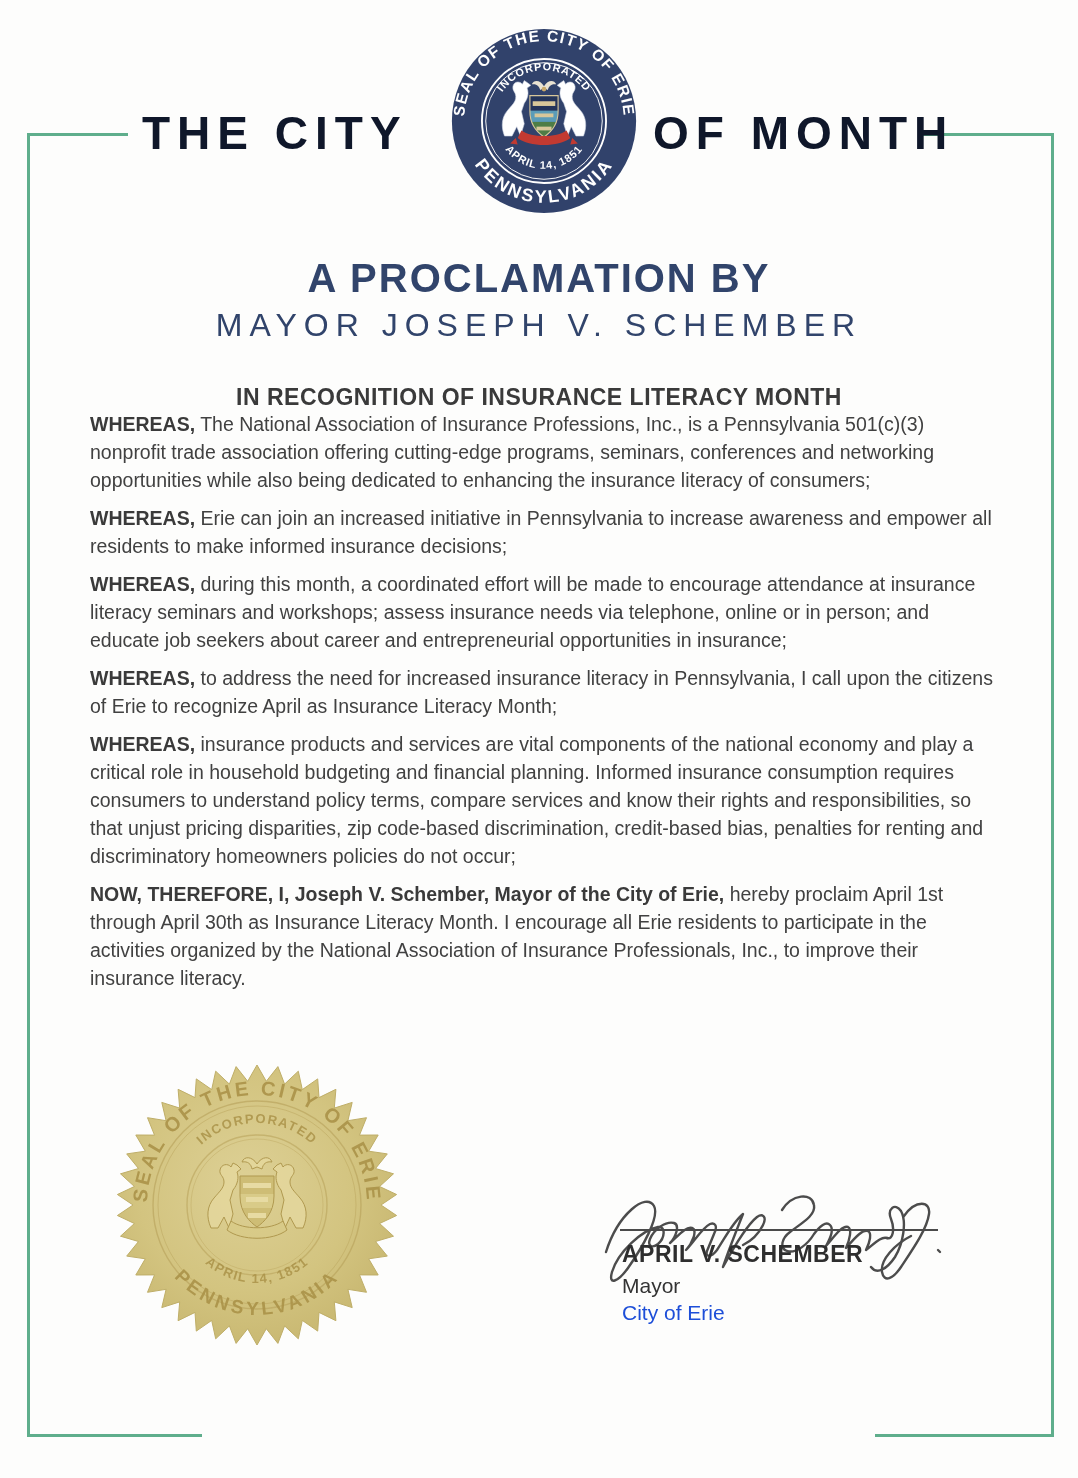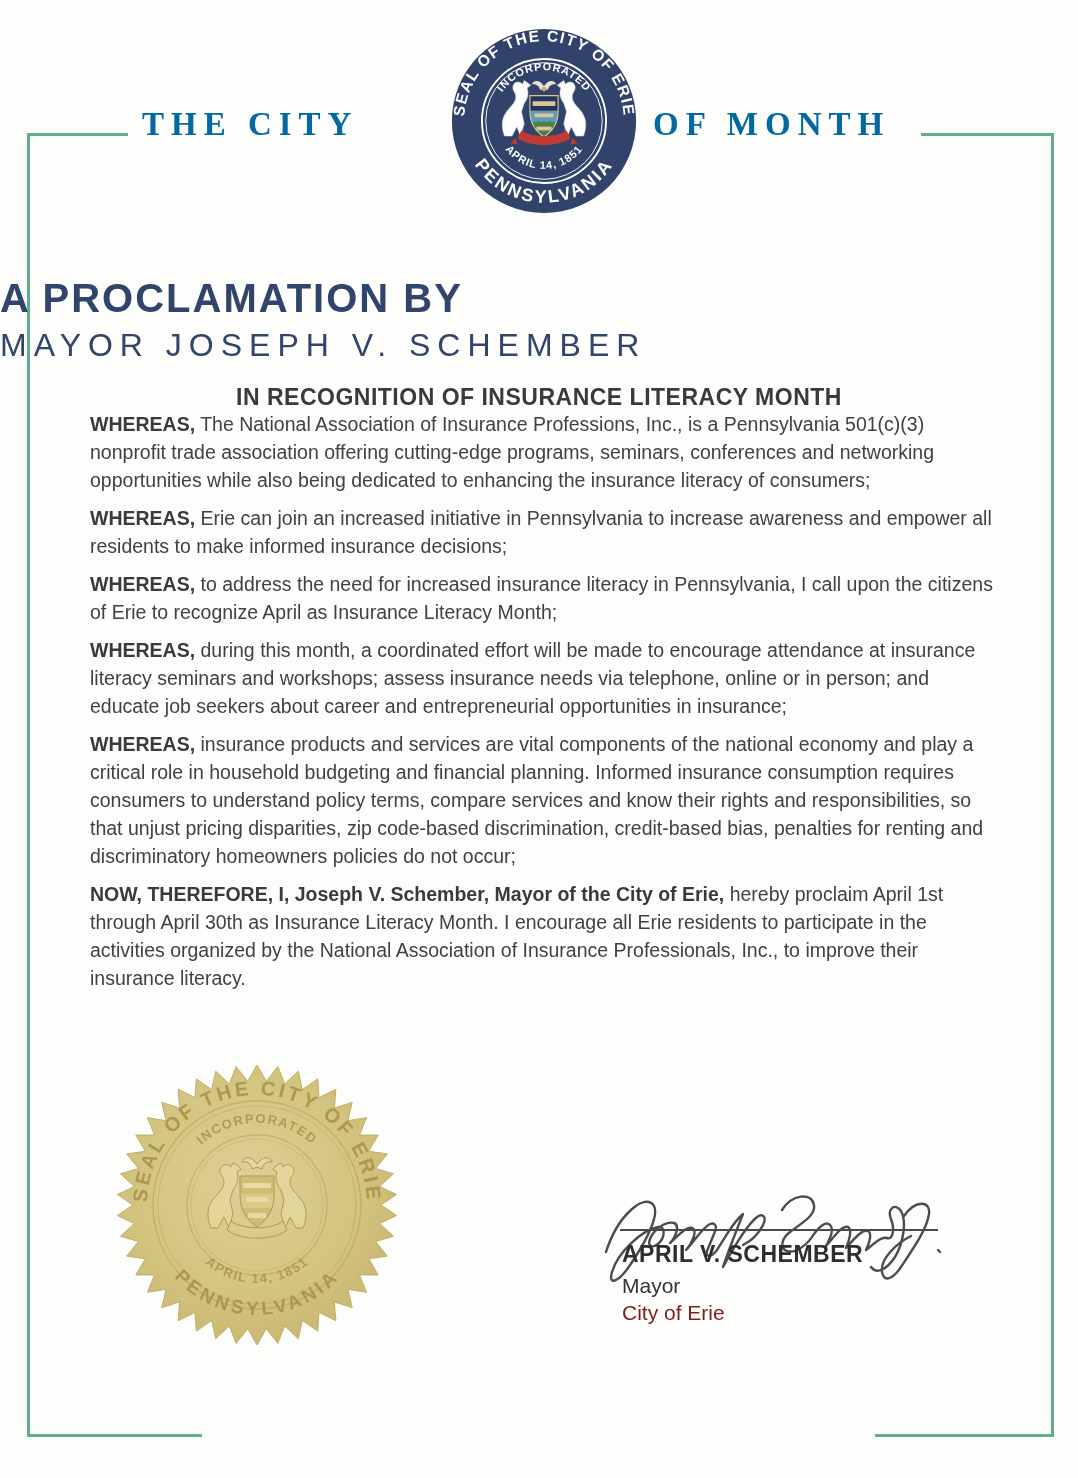--- a/index.html
+++ b/index.html
@@ -12,50 +12,50 @@
   
   .frame { position:absolute; background:#5fae8c; }
   .f-left  { left:27px;  top:133px; width:3px;  height:1304px; }
   .f-right { left:1051px;top:133px; width:3px;  height:1304px; }
   .f-tl { left:27px;  top:133px; width:101px; height:3px; }
   .f-tr { left:921px; top:133px; width:133px; height:3px; }
   .f-bl { left:27px;  top:1434px; width:175px; height:3px; }
   .f-br { left:875px; top:1434px; width:179px; height:3px; }
 
   .hdr-text {
-    position:absolute; top:106px; color:#0369a1; font-weight:700;
-    font-size:33px; letter-spacing:7px; white-space:nowrap;font-family:Liberation Serif, serif;
+    position:absolute; top:106px; color:#0f172a; font-weight:700;
+    font-size:46px; letter-spacing:7px; white-space:nowrap;
   }
   .hdr-left  { left:142px; }
   .hdr-right { left:653px; }
 
   .city-seal { position:absolute; left:450px; top:27px; width:188px; height:188px; }
 
-  .title-block { position:absolute; left:0; width:100%; color:#31446b;margin-top:20px; }
+  .title-block { position:absolute; left:0; width:100%; text-align:center; color:#31446b; }
   .t1 { top:256px; font-size:40px; font-weight:700; letter-spacing:2px; }
   .t2 { top:307px; font-size:32px; font-weight:400; letter-spacing:7px; }
   .subtitle {
     position:absolute; left:0; top:384px; width:100%; text-align:center;
     color:#3a3a3a; font-size:23px; font-weight:700; letter-spacing:0.5px;
   }
 
   .body-text {
     position:absolute; left:90px; top:410px; width:904px;
     color:#414141; font-size:19.5px; line-height:28px;
   }
   .body-text p { margin-bottom:10px; }
   .body-text .lead { font-weight:700; color:#3a3a3a; }
 
   .gold-seal { position:absolute; left:115px; top:1063px; width:284px; height:284px; }
 
   .sig-script { position:absolute; left:586px; top:1156px; width:384px; height:140px; }
   .sig-line { position:absolute; left:620px; top:1229px; width:318px; height:2px; background:#4a4a4a; }
   .sig-name { position:absolute; left:622px; top:1241px; font-size:23px; font-weight:700; color:#2e2e2e; letter-spacing:0.5px; }
   .sig-role { position:absolute; left:622px; top:1274px; font-size:21px; color:#333; }
-  .sig-org  { position:absolute; left:622px; top:1301px; font-size:21px; color:#7f1d1d; }
+  .sig-org  { position:absolute; left:622px; top:1301px; font-size:21px; color:#1d4ed8; }
 
   .footer {
     position:absolute; left:0; top:1410px; width:100%; text-align:center;
     color:#31446b; font-size:40px; font-weight:400; letter-spacing:10px; white-space:nowrap;
   }
 
   svg text { font-family:"Liberation Sans", sans-serif; }
 </style>
 </head>
 <body>
@@ -122,22 +122,22 @@
     </g>
   </svg>
 
   <div class="title-block t1">A PROCLAMATION BY</div>
   <div class="title-block t2">MAYOR JOSEPH V. SCHEMBER</div>
   <div class="subtitle">IN RECOGNITION OF INSURANCE LITERACY MONTH</div>
 
   <div class="body-text">
     <p><span class="lead">WHEREAS,</span><span> The National Association of Insurance Professions, Inc., is a Pennsylvania 501(c)(3) nonprofit trade association offering cutting-edge programs, seminars, conferences and networking opportunities while also being dedicated to enhancing the insurance literacy of consumers;</span></p>
     <p><span class="lead">WHEREAS,</span><span> Erie can join an increased initiative in Pennsylvania to increase awareness and empower all residents to make informed insurance decisions;</span></p>
+    <p><span class="lead">WHEREAS,</span><span> during this month, a coordinated effort will be made to encourage attendance at insurance literacy seminars and workshops; assess insurance needs via telephone, online or in person; and educate job seekers about career and entrepreneurial opportunities in insurance;</span></p>
     <p><span class="lead">WHEREAS,</span><span> to address the need for increased insurance literacy in Pennsylvania, I call upon the citizens of Erie to recognize April as Insurance Literacy Month;</span></p>
-    <p><span class="lead">WHEREAS,</span><span> during this month, a coordinated effort will be made to encourage attendance at insurance literacy seminars and workshops; assess insurance needs via telephone, online or in person; and educate job seekers about career and entrepreneurial opportunities in insurance;</span></p>
     <p><span class="lead">WHEREAS,</span><span> insurance products and services are vital components of the national economy and play a critical role in household budgeting and financial planning. Informed insurance consumption requires consumers to understand policy terms, compare services and know their rights and responsibilities, so that unjust pricing disparities, zip code-based discrimination, credit-based bias, penalties for renting and discriminatory homeowners policies do not occur;</span></p>
     <p><span class="lead">NOW, THEREFORE, I, Joseph V. Schember, Mayor of the City of Erie,</span><span> hereby proclaim April 1st through April 30th as Insurance Literacy Month.  I encourage all Erie residents to participate in the activities organized by the National Association of Insurance Professionals, Inc., to improve their insurance literacy.</span></p>
   </div>
 
   <svg class="gold-seal" viewBox="0 0 284 284">
     <defs>
       <radialGradient id="goldgrad" cx="46%" cy="42%" r="65%">
         <stop offset="0%" stop-color="#ddd095"></stop>
         <stop offset="60%" stop-color="#d3c480"></stop>
         <stop offset="100%" stop-color="#c6b56e"></stop>

